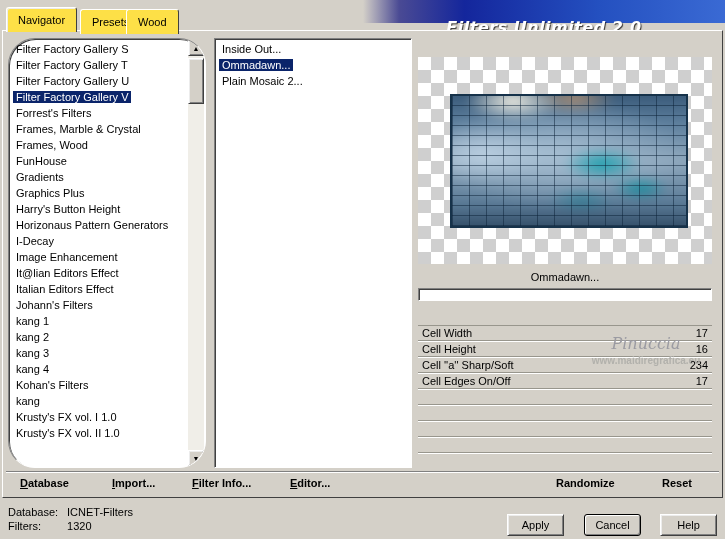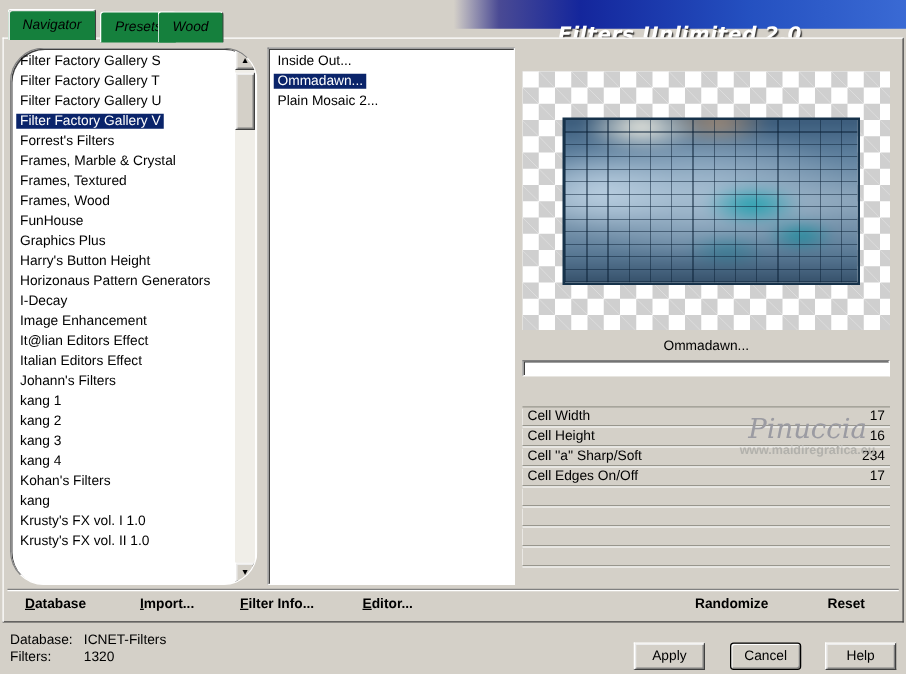--- a/index.html
+++ b/index.html
@@ -8,23 +8,23 @@
   .window { position:relative; width:725px; height:539px; background:#d4d0c8; }
 
   
   .banner { position:absolute; top:0; right:0; width:362px; height:23px;
     background:linear-gradient(90deg,#d4d0c8 0%,#4a4a94 10%,#14269c 28%,#2450c0 65%,#3a6ad4 100%);
     display:flex; align-items:center; justify-content:center; }
   .banner-text { color:#fff; font-weight:bold; font-style:italic; font-size:16px; letter-spacing:.5px;
     font-family:"DejaVu Sans", sans-serif; text-shadow:1px 1px 1px rgba(0,0,0,.75);margin-top:32px; }
 
   
-  .tab { position:absolute; top:9px; height:22px; background:#15803d; padding:12px 11px;
+  .tab { position:absolute; top:9px; height:22px; background:#fde047; padding:12px 11px;
     border-top:1px solid #fff; border-left:1px solid #fff; border-right:1px solid #404040;
-    border-radius:3px 3px 0 0; display:flex; align-items:center; z-index:4;font-style:italic; }
+    border-radius:3px 3px 0 0; display:flex; align-items:center; z-index:4; }
   .tab.active { top:7px; height:24px; z-index:6; box-shadow:inset 1px 1px 0 #ececec; }
 
   
   .page { position:absolute; left:2px; top:30px; width:721px; height:468px; background:#d4d0c8;
     border-top:1px solid #fff; border-left:1px solid #fff; border-right:1px solid #404040; border-bottom:1px solid #404040; z-index:1; }
 
   
   .listbox { position:absolute; background:#fff; z-index:2;
     border-top:1px solid #808080; border-left:1px solid #808080; border-bottom:1px solid #fff; border-right:1px solid #fff;
     box-shadow:inset 1px 1px 0 #404040; overflow:hidden; padding:2px 0 0 2px; }
@@ -77,21 +77,21 @@
     box-shadow:inset 1px 1px 0 #404040; }
 
   
   .param-table { position:absolute; left:418px; top:325px; width:294px; z-index:2; border-top:1px solid #98968d; }
   .param-row { height:15px; line-height:14px; border-bottom:1px solid #98968d; box-shadow:0 1px 0 #fff;
     display:flex; justify-content:space-between; padding:0 4px; margin-bottom:1px; }
   .param-name { white-space:nowrap; }
   .param-value { text-align:right; }
 
   .watermark { position:absolute; left:572px; top:333px; width:148px; text-align:center; z-index:3; pointer-events:none; }
-  .wm-name { font-family:"DejaVu Serif", serif; font-style:italic; font-size:22px; color:#9b9ba2; line-height:22px; }
+  .wm-name { font-family:"DejaVu Serif", serif; font-style:italic; font-size:16px; color:#9b9ba2; line-height:22px; }
   .wm-url { font-size:10px; color:#b2b1ac; line-height:11px;font-weight:bold; }
 
   
   .toolbar-sep { position:absolute; left:6px; top:471px; width:713px; height:2px; z-index:2;
     border-top:1px solid #808080; border-bottom:1px solid #fff; }
   .tool { position:absolute; top:477px; font-weight:bold; z-index:2; cursor:default; }
   .tool-left::first-letter { text-decoration:underline; }
   .t0 { left:20px; } .t1 { left:112px; } .t2 { left:192px; } .t3 { left:290px; }
   .t-rand { left:556px; } .t-reset { left:662px; }
 
@@ -130,23 +130,23 @@
   <div class="page"></div>
 
   <div class="listbox nav-listbox">
     <div class="list-items" id="nav-list">
         <div class="list-item"><span class="item-text">Filter Factory Gallery S</span></div>
         <div class="list-item"><span class="item-text">Filter Factory Gallery T</span></div>
         <div class="list-item"><span class="item-text">Filter Factory Gallery U</span></div>
         <div class="list-item selected"><span class="item-text">Filter Factory Gallery V</span></div>
         <div class="list-item"><span class="item-text">Forrest's Filters</span></div>
         <div class="list-item"><span class="item-text">Frames, Marble &amp; Crystal</span></div>
-        <div class="list-item"><span class="item-text">Frames, Textured</span></div>
         <div class="list-item"><span class="item-text">Frames, Wood</span></div>
         <div class="list-item"><span class="item-text">FunHouse</span></div>
+        <div class="list-item"><span class="item-text">Gradients</span></div>
         <div class="list-item"><span class="item-text">Graphics Plus</span></div>
         <div class="list-item"><span class="item-text">Harry's Button Height</span></div>
         <div class="list-item"><span class="item-text">Horizonaus Pattern Generators</span></div>
         <div class="list-item"><span class="item-text">I-Decay</span></div>
         <div class="list-item"><span class="item-text">Image Enhancement</span></div>
         <div class="list-item"><span class="item-text">It@lian Editors Effect</span></div>
         <div class="list-item"><span class="item-text">Italian Editors Effect</span></div>
         <div class="list-item"><span class="item-text">Johann's Filters</span></div>
         <div class="list-item"><span class="item-text">kang 1</span></div>
         <div class="list-item"><span class="item-text">kang 2</span></div>

